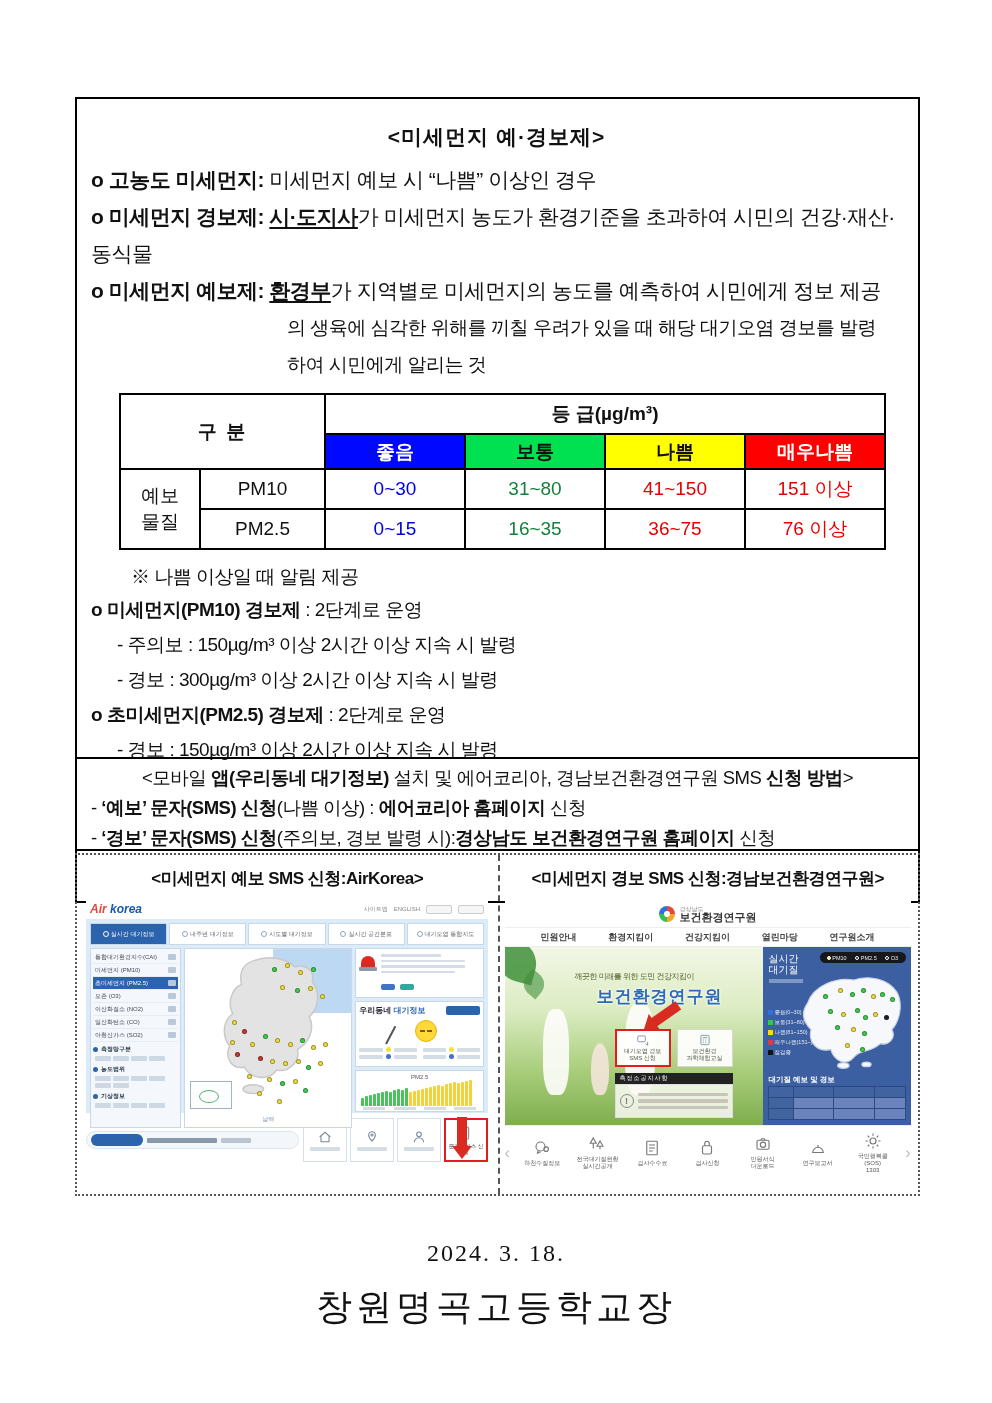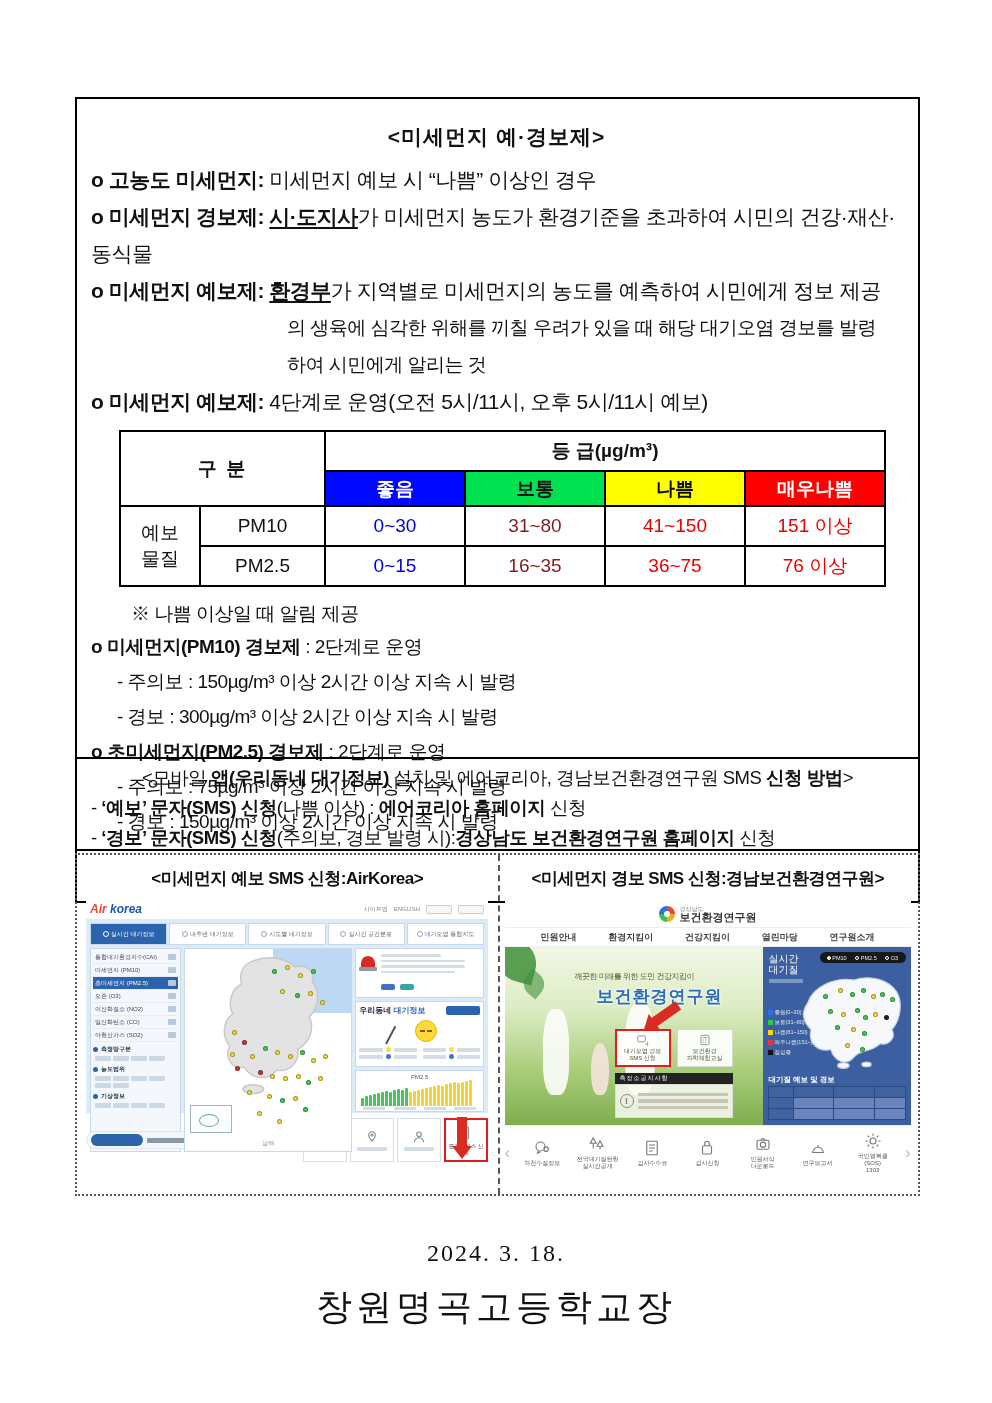--- a/index.html
+++ b/index.html
@@ -15,21 +15,21 @@
   .cont { padding-left:196px; font-size:19px; line-height:37px; letter-spacing:-0.5px; }
 
   table.grade { border-collapse:collapse; margin:10px 0 0 28px; table-layout:fixed; }
   table.grade td { border:2px solid #000; text-align:center; vertical-align:middle; font-size:19px; }
   td.cat { width:205px; font-weight:bold; font-size:20px; letter-spacing:2px; }
   td.grade-head { height:40px; font-weight:bold; font-size:20px; }
   td.gcell { height:35px; font-weight:bold; font-size:18px; width:140px; }
   td.group { width:80px; white-space:pre-line; font-size:19px; line-height:26px; }
   td.pname { width:125px; height:40px; }
   td.val0 { color:#0000dd; }
-  td.val1 { color:#7f1d1d; }
+  td.val1 { color:#15803d; }
   td.val2, td.val3 { color:#e80000; }
 
   .note { font-size:19px; margin:14px 0 2px 40px; letter-spacing:-0.5px; }
   .alert-head { font-size:19px; line-height:35px; letter-spacing:-0.5px; }
   .alert-head .lbl { font-weight:bold; }
   .alert-line { font-size:19px; line-height:35px; padding-left:26px; letter-spacing:-0.5px; }
 
   
   .box2 { position:absolute; left:75px; top:757px; width:845px; height:94px; border:2px solid #000; padding:4px 14px 0 14px; }
   .box2 .t { text-align:center; font-size:18.5px; line-height:30px; letter-spacing:-0.5px; }
@@ -57,21 +57,21 @@
   .ak-burger { font-size:11px; color:#333; }
   .arrow { position:absolute; width:30px; height:10px; background:#d92b21; z-index:30; }
   .arrow::after { content:""; position:absolute; right:-12px; top:-5px; border-left:13px solid #d92b21; border-top:10px solid transparent; border-bottom:10px solid transparent; }
   .arrow.to-nav { right:84px; top:22px; transform:rotate(-38deg); }
   .ak-body { background:#dcebf8; padding:4px; height:194px; }
   .ak-tabs { display:flex; gap:2px; height:22px; margin-bottom:3px; }
   .ak-tab { flex:1; background:#fff; border:1px solid #c9d8e8; font-size:6px; color:#667; display:flex; align-items:center; justify-content:center; gap:2px; text-align:center; }
   .ak-tab .ic { width:6px; height:6px; border:1px solid #8aa6c8; border-radius:50%; }
   .ak-tab.on { background:#2b63ad; color:#fff; }
   .ak-tab.on .ic { border-color:#fff; }
-  .ak-cols { display:flex; gap:3px; height:204px; }
+  .ak-cols { display:flex; gap:3px; height:180px; }
   .ak-side { width:92px; background:#f4f8fd; border:1px solid #c9d8e8; padding:2px; }
   .ak-side .row { height:13px; display:flex; align-items:center; justify-content:space-between; padding:0 2px; font-size:6px; color:#445; border-bottom:1px solid #e4edf6; }
   .ak-side .row .mini { width:8px; height:6px; background:#b9c9da; border-radius:1px; }
   .ak-side .row.on { background:#2b63ad; color:#fff; }
   .ak-side .sec { height:11px; display:flex; align-items:center; gap:3px; font-size:6px; font-weight:bold; color:#234; margin-top:2px; }
   .ak-side .sec::before { content:""; width:5px; height:5px; border-radius:50%; background:#2b63ad; }
   .ak-side .chk { display:flex; flex-wrap:wrap; gap:2px; padding:1px 2px; }
   .ak-side .chk i { width:16px; height:5px; background:#ccd8e4; border-radius:1px; }
   .ak-map { width:170px; background:#fff; border:1px solid #c9d8e8; position:relative; overflow:hidden; }
   .ak-map .sea { position:absolute; right:0; top:0; width:78px; height:64px; background:#bcd8f2; }
@@ -201,23 +201,20 @@
     <div class="bullet">
       <span class="lbl">o 미세먼지 경보제:</span>
       <span class="und">시·도지사</span><span>가 미세먼지 농도가 환경기준을 초과하여 시민의 건강·재산·동식물</span>
     </div>
     <div class="bullet">
       <span class="lbl">o 미세먼지 예보제:</span>
       <span class="und">환경부</span><span>가 지역별로 미세먼지의 농도를 예측하여 시민에게 정보 제공</span>
     </div>
     <div class="cont">의 생육에 심각한 위해를 끼칠 우려가 있을 때 해당 대기오염 경보를 발령</div>
     <div class="cont">하여 시민에게 알리는 것</div>
-    <div class="bullet">
-      <span class="lbl">o 미세먼지 예보제:</span><span> 4단계로 운영(오전 5시/11시, 오후 5시/11시 예보)</span>
-    </div>
 
     <table class="grade">
       <tbody>
           <tr>
         <td class="cat" colspan="2" rowspan="2">구 분</td>
         <td class="grade-head" colspan="4">등 급(µg/m³)</td>
       </tr>
       <tr>
         <td class="gcell" style="background: rgb(0, 8, 255); color: rgb(255, 255, 255);">좋음</td>
         <td class="gcell" style="background: rgb(0, 225, 81); color: rgb(17, 17, 17);">보통</td>
@@ -246,21 +243,20 @@
     <div class="note">※ 나쁨 이상일 때 알림 제공</div>
 
     <div class="alert-head">
       <span class="lbl">o 미세먼지(PM10) 경보제</span><span> : 2단계로 운영</span>
     </div>
     <div class="alert-line">- 주의보 : 150µg/m³ 이상 2시간 이상 지속 시 발령</div>
     <div class="alert-line">- 경보 : 300µg/m³ 이상 2시간 이상 지속 시 발령</div>
     <div class="alert-head">
       <span class="lbl">o 초미세먼지(PM2.5) 경보제</span><span> : 2단계로 운영</span>
     </div>
-    <div class="alert-line">- 주의보 : 75µg/m³ 이상 2시간 이상 지속 시 발령</div>
     <div class="alert-line">- 경보 : 150µg/m³ 이상 2시간 이상 지속 시 발령</div>
   </div>
 
   <div class="box2">
     <div class="t">
       <span>&lt;모바일 </span><span class="bold">앱(우리동네 대기정보)</span><span> 설치 및 에어코리아, 경남보건환경연구원 SMS </span><span class="bold">신청 방법</span><span>&gt;</span>
     </div>
     <div class="l">
       <span>- </span><span class="bold">‘예보’ 문자(SMS) 신청</span><span>(나쁨 이상) : </span><span class="bold">에어코리아 홈페이지</span><span> 신청</span>
     </div>

